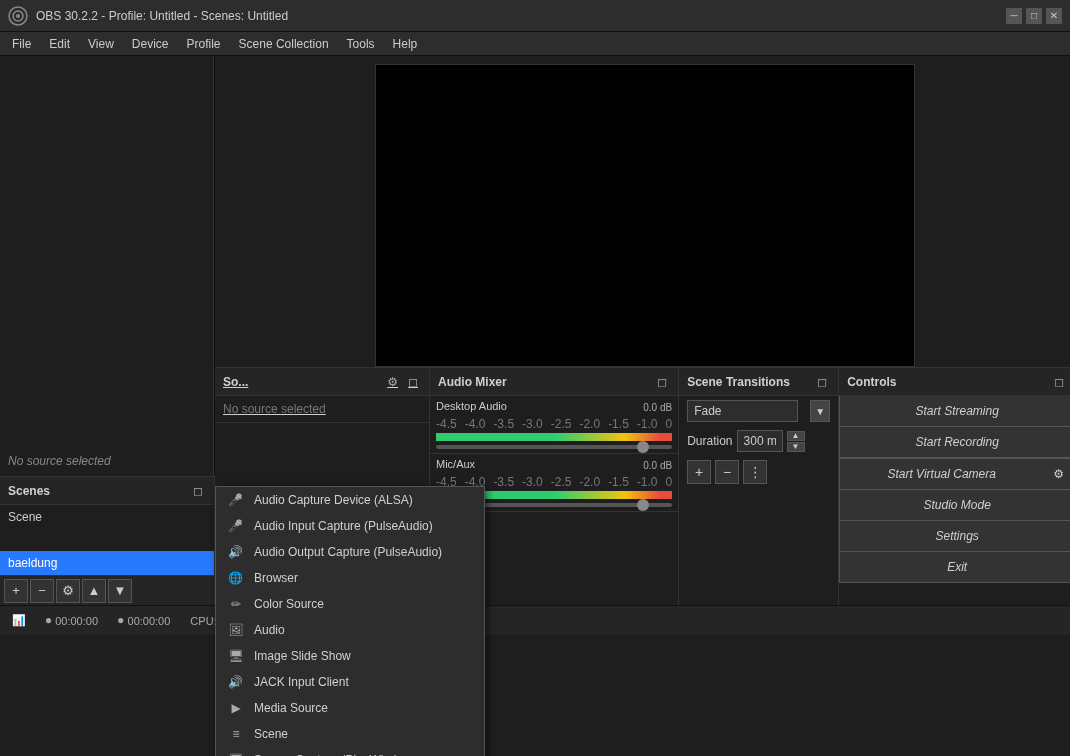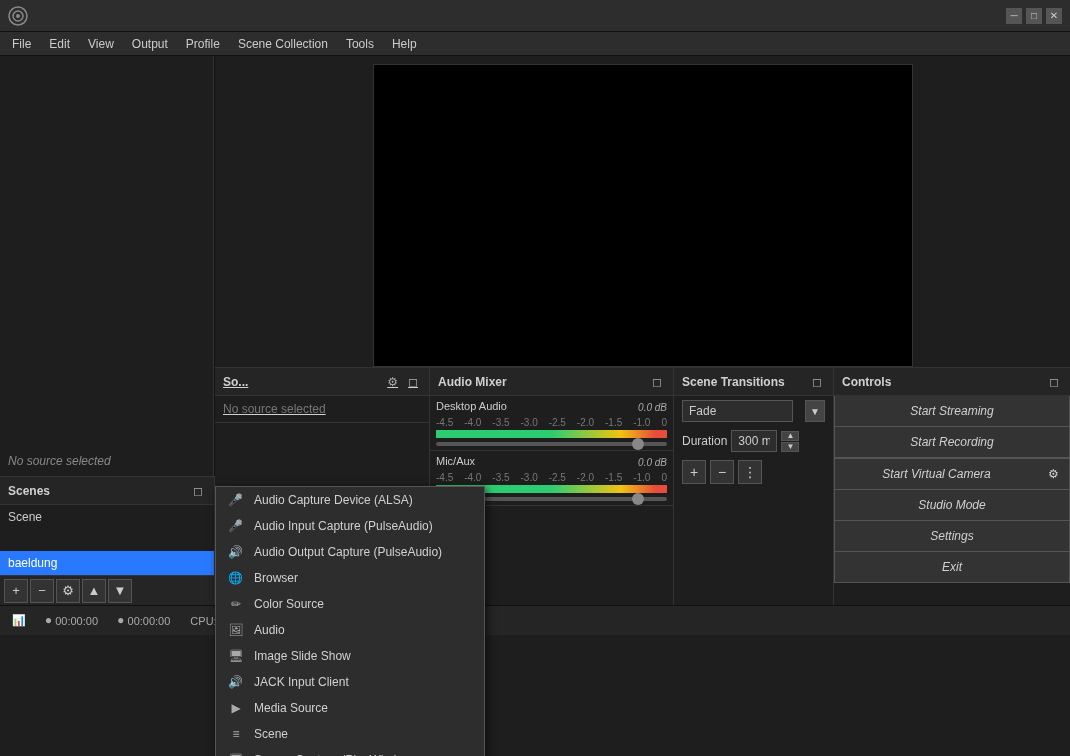--- a/index.html
+++ b/index.html
@@ -184,22 +184,22 @@
     .mixer-track-name { font-size: 11px; color: #ccc; margin-bottom: 3px; }
     .meter-bar {
       height: 8px;
       flex: 1;
       background: linear-gradient(to right, #2ecc71 0%, #2ecc71 40%, #f1c40f 70%, #e74c3c 90%);
       border-radius: 1px;
       position: relative;
     }
     .meter-labels {
       display: flex;
-      justify-content: space-between;
-      font-size: 10px;
+      justify-content: center;
+      font-size: 12px;
       color: #777;
       margin-bottom: 2px;
       gap: 8px;
     }
     .vol-slider {
       width: 100%;
       height: 4px;
       background: #555;
       border-radius: 2px;
       margin-top: 4px;
@@ -207,21 +207,21 @@
     }
     .vol-handle {
       position: absolute;
       right: 10%;
       top: -4px;
       width: 12px;
       height: 12px;
       background: #888;
       border-radius: 50%;
     }
-    .db-label { font-size: 10px; color: #aaa; text-align: right; font-style: italic; }
+    .db-label { font-size: 10px; color: #aaa; text-align: right; }
 
     
     #transitions-panel {
       width: 155px;
       border-right: 1px solid #333;
       display: flex;
       flex-direction: column;
     }
     .trans-row {
       display: flex;
@@ -407,33 +407,34 @@
 
 <div id="title-bar">
   <div id="title-bar-left">
     <div id="obs-logo">
       <svg width="20" height="20" viewBox="0 0 20 20">
         <circle cx="10" cy="10" r="9" fill="none" stroke="#888" stroke-width="1.5"></circle>
         <circle cx="10" cy="10" r="5" fill="none" stroke="#888" stroke-width="1.5"></circle>
         <circle cx="10" cy="10" r="2" fill="#888"></circle>
       </svg>
     </div>
+    <span id="window-title">OBS 30.2.2 - Profile: Untitled - Scenes: Untitled</span>
   </div>
   <div id="window-controls">
     <button class="win-btn">─</button>
     <button class="win-btn">□</button>
     <button class="win-btn" id="close-btn">✕</button>
   </div>
 </div>
 
 <div id="menu-bar">
   <span class="menu-item">File</span>
   <span class="menu-item">Edit</span>
   <span class="menu-item">View</span>
-  <span class="menu-item">Output</span>
+  <span class="menu-item">Device</span>
   <span class="menu-item">Profile</span>
   <span class="menu-item">Scene Collection</span>
   <span class="menu-item">Tools</span>
   <span class="menu-item">Help</span>
 </div>
 
 <div id="main-content">
 
   <div id="left-panel">
 

